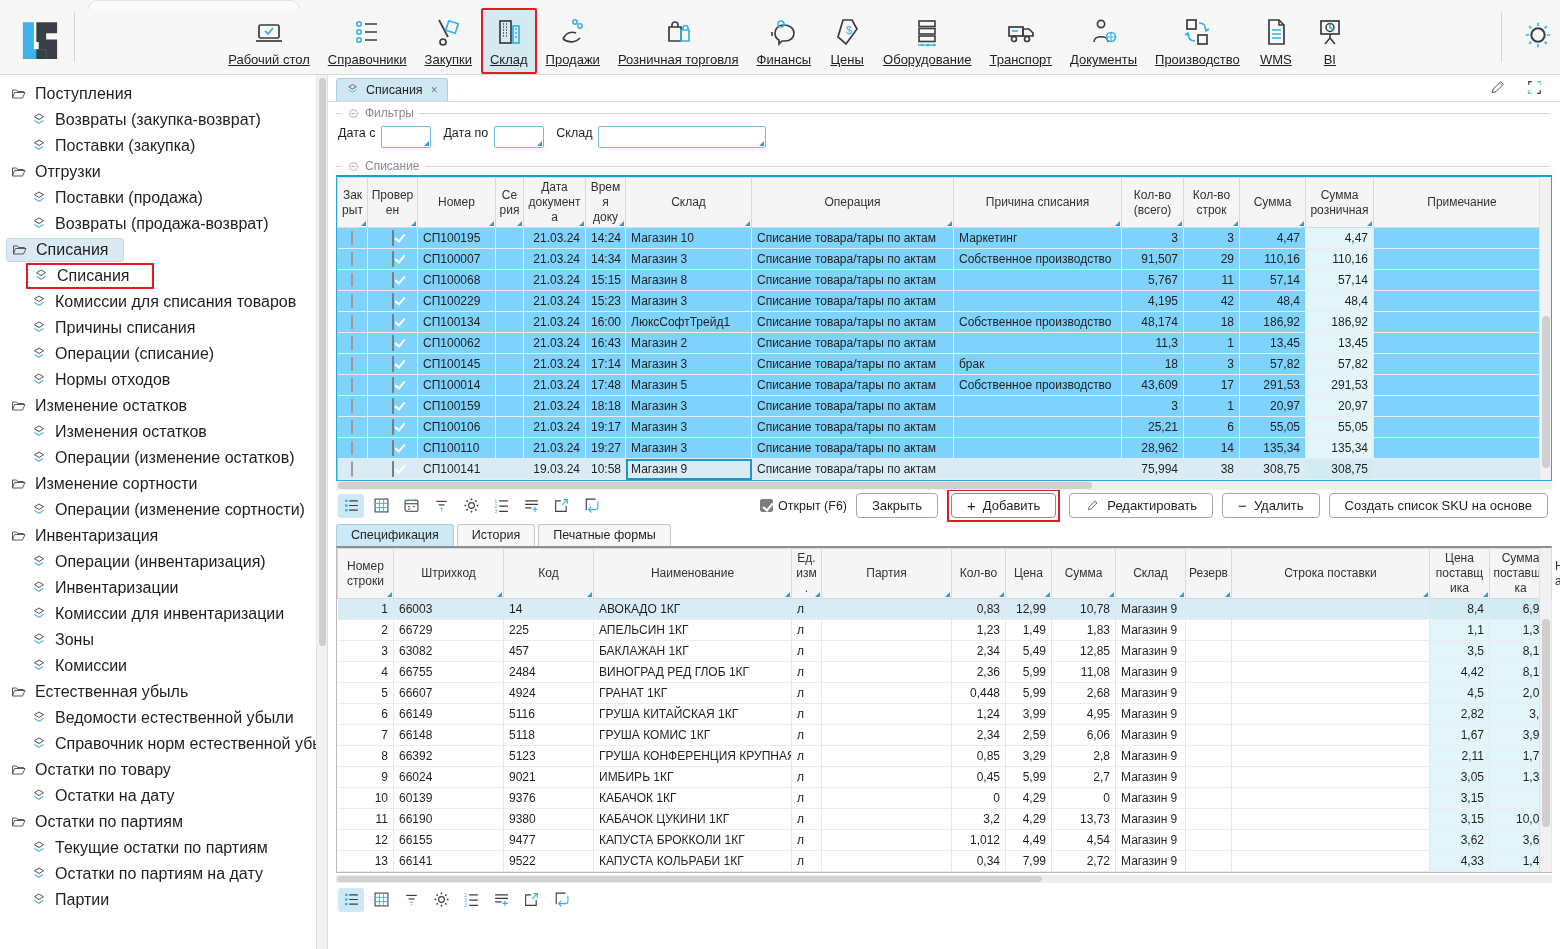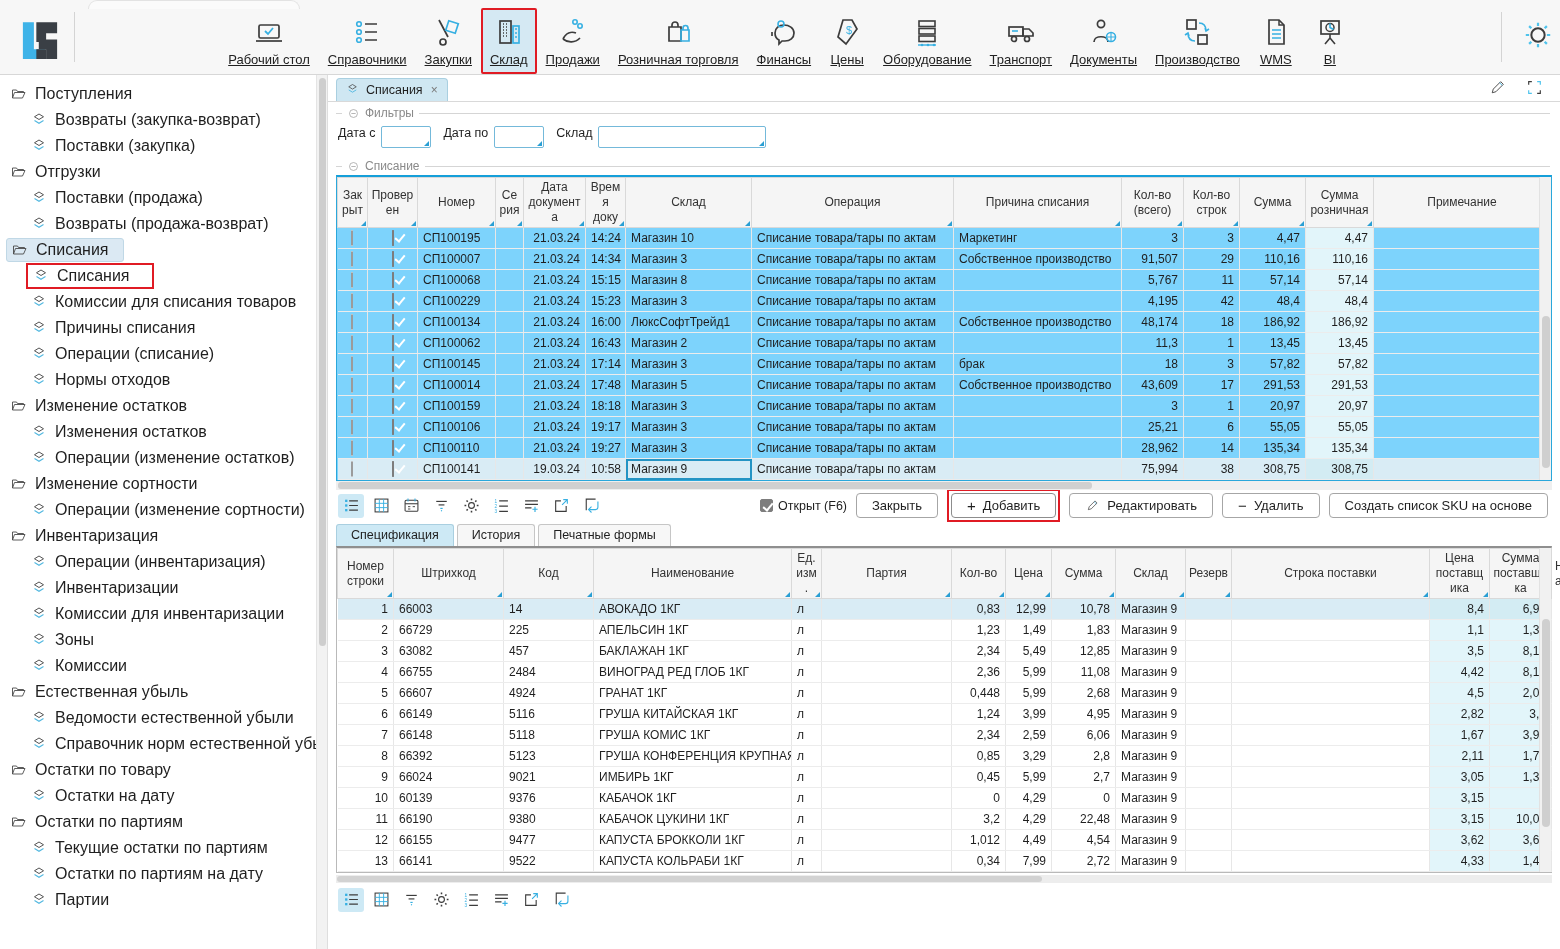--- a/index.html
+++ b/index.html
@@ -1223,21 +1223,21 @@
               </tr>
               <tr>
                 <td class="ar">11</td>
                 <td class="al">66190</td>
                 <td class="al">9380</td>
                 <td class="al">КАБАЧОК ЦУКИНИ 1КГ</td>
                 <td class="al">л</td>
                 <td class="al"></td>
                 <td class="ar">3,2</td>
                 <td class="ar">4,29</td>
-                <td class="ar">22,48</td>
+                <td class="ar">13,73</td>
                 <td class="al">Магазин 9</td>
                 <td class="al"></td>
                 <td class="al"></td>
                 <td class="ar cyan">3,15</td>
                 <td class="ar cyan">10,08</td>
                 <td class="al"></td>
               </tr>
               <tr>
                 <td class="ar">12</td>
                 <td class="al">66155</td>

